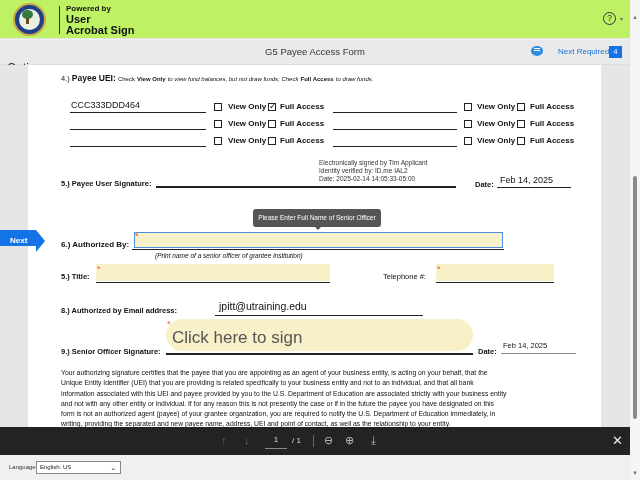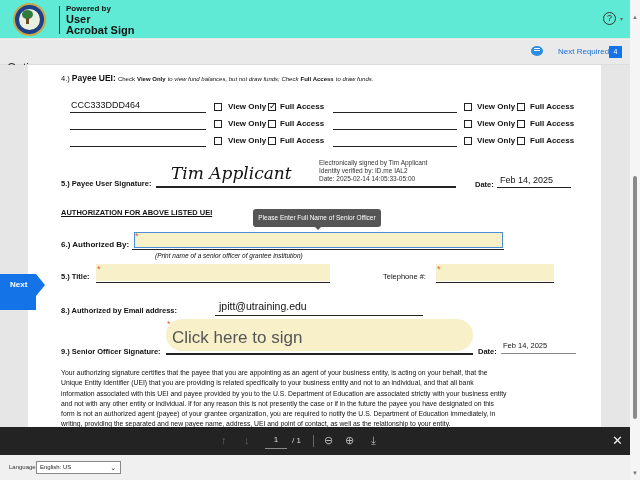--- a/index.html
+++ b/index.html
@@ -1,17 +1,17 @@
 <!DOCTYPE html>
 <html><head>
 <meta charset="utf-8">
 <style>
   * { box-sizing: border-box; margin: 0; padding: 0; }
   html, body { width: 640px; height: 480px; overflow: hidden; background: #f0f0f0; font-family: "Liberation Sans", sans-serif; }
-  .topbar { position: absolute; left: 0; top: 0; width: 630px; height: 39px; background: #5eead4; border-bottom: 1px solid #e4e4e4; }
+  .topbar { position: absolute; left: 0; top: 0; width: 630px; height: 39px; background: #bef264; border-bottom: 1px solid #e4e4e4; }
   .logo { position: absolute; left: 13px; top: 3px; width: 33px; height: 33px; border-radius: 50%; background: #1f3f86; border: 2px solid #c9a84a; }
   .logo .inner { position: absolute; left: 4px; top: 4px; width: 21px; height: 21px; border-radius: 50%; background: #e9f0df; }
   .logo .tree { position: absolute; left: 7px; top: 5px; width: 11px; height: 9px; border-radius: 50%; background: #2f7a3c; }
   .logo .trunk { position: absolute; left: 11px; top: 13px; width: 3px; height: 6px; background: #6b4a2a; }
   .vsep { position: absolute; left: 59px; top: 6px; width: 1px; height: 28px; background: #333; }
   .powered { position: absolute; left: 66px; top: 4px; font-size: 8px; font-weight: bold; color: #111; }
   .brand1 { position: absolute; left: 66px; top: 13px; font-size: 11px; font-weight: bold; color: #111; }
   .brand2 { position: absolute; left: 66px; top: 24px; font-size: 11px; font-weight: bold; color: #111; }
   .help { position: absolute; left: 603px; top: 12px; width: 13px; height: 13px; border: 1px solid #333; border-radius: 50%; font-size: 9px; text-align: center; line-height: 11px; color: #333; }
   .help-caret { position: absolute; left: 620px; top: 15px; font-size: 6px; color: #666; }
@@ -30,21 +30,21 @@
   .scroll-up { position: absolute; left: 632px; top: 14px; font-size: 6px; color: #777; }
   .scroll-down { position: absolute; left: 632px; top: 470px; font-size: 6px; color: #777; }
   .t { position: absolute; color: #111; white-space: nowrap; }
   .line { position: absolute; height: 1px; background: #222; }
   .cb { position: absolute; width: 8px; height: 8px; border: 1px solid #222; background: #fff; }
   .cb.checked:after { content: "✓"; position: absolute; left: 0; top: -3px; font-size: 9px; color: #111; }
   .field { position: absolute; background: #f8f0c8; }
   .star { position: absolute; color: #f05a24; font-size: 9px; line-height: 9px; }
   .tooltip { position: absolute; left: 253px; top: 209px; width: 128px; height: 18px; background: #555; color: #fff; font-size: 6.5px; text-align: center; line-height: 18px; border-radius: 3px; }
   .tooltip:after { content: ""; position: absolute; left: 62px; top: 18px; border: 3px solid transparent; border-top-color: #555; }
-  .next-tab { position: absolute; left: 0; top: 230px; width: 36px; height: 36px; background: #1473e6; color: #fff; font-size: 8px; font-weight: bold; line-height: 22px; padding-left: 10px; margin-top: 44px; }
+  .next-tab { position: absolute; left: 0; top: 230px; width: 36px; height: 16px; background: #1473e6; color: #fff; font-size: 8px; font-weight: bold; line-height: 22px; padding-left: 10px; }
   .next-tab:after { content: ""; position: absolute; left: 36px; top: 0; border-top: 11px solid transparent; border-bottom: 11px solid transparent; border-left: 9px solid #1473e6; }
   .toolbar { position: absolute; left: 0; top: 427px; width: 630px; height: 28px; background: #232323; }
   .tb-icon { position: absolute; color: #bbb; font-size: 11px; top: 7px; }
   .tb-dim { color: #666; }
   .page-input { position: absolute; left: 265px; top: 8px; width: 22px; height: 14px; color: #ddd; font-size: 8px; text-align: center; border-bottom: 1px solid #888; }
   .page-total { position: absolute; left: 292px; top: 9px; color: #ddd; font-size: 8px; }
   .tb-sep { position: absolute; left: 313px; top: 8px; width: 1px; height: 12px; background: #666; }
   .close-x { position: absolute; left: 612px; top: 6px; color: #eee; font-size: 13px; }
   .footer { position: absolute; left: 0; top: 455px; width: 630px; height: 25px; background: #f0f0f0; }
   .lang-label { position: absolute; left: 9px; top: 9px; font-size: 6px; color: #333; }
@@ -63,20 +63,21 @@
   <div class="vsep"></div>
   <div class="powered">Powered by</div>
   <div class="brand1">User</div>
   <div class="brand2">Acrobat Sign</div>
   <div class="help">?</div>
   <div class="help-caret">▾</div>
 </div>
 
 <div class="subbar">
   <div class="options">Options ⌄</div>
+  <div class="doc-title">G5 Payee Access Form</div>
   <div class="chat-icon"></div>
   <div class="next-req">Next Required</div>
   <div class="next-count">4</div>
 </div>
 
 <div class="left-gutter"></div>
 <div class="right-gutter"></div>
 
 <div class="page">
 
@@ -118,30 +119,28 @@
   <div class="t" style="left:200px;top:71px;font-size:8px;font-weight:bold;">View Only</div>
   <div class="cb" style="left:240px;top:72px;"></div>
   <div class="t" style="left:252px;top:71px;font-size:8px;font-weight:bold;">Full Access</div>
   <div class="line" style="left:305px;top:81px;width:124px;"></div>
   <div class="cb" style="left:436px;top:72px;"></div>
   <div class="t" style="left:449px;top:71px;font-size:8px;font-weight:bold;">View Only</div>
   <div class="cb" style="left:489px;top:72px;"></div>
   <div class="t" style="left:502px;top:71px;font-size:8px;font-weight:bold;">Full Access</div>
 
   <div class="t" style="left:33px;top:114px;font-size:7.5px;font-weight:bold;">5.)  Payee User Signature:</div>
-  <div class="t" style="left:143px;top:98px;font-size:17px;font-family:'DejaVu Serif',serif;font-style:italic;">Tim Applicant</div>
   <div class="line" style="left:128px;top:121px;width:300px;height:2px;"></div>
   <div class="t" style="left:291px;top:94px;font-size:6.5px;color:#333;">Electronically signed by Tim Applicant</div>
   <div class="t" style="left:291px;top:102px;font-size:6.5px;color:#333;">Identity verified by: ID.me IAL2</div>
   <div class="t" style="left:291px;top:110px;font-size:6.5px;color:#333;">Date: 2025-02-14 14:05:33-05:00</div>
   <div class="t" style="left:447px;top:115px;font-size:7.5px;font-weight:bold;">Date:</div>
   <div class="t" style="left:472px;top:110px;font-size:9px;">Feb 14, 2025</div>
   <div class="line" style="left:469px;top:122px;width:74px;"></div>
 
-  <div class="t" style="left:33px;top:143px;font-size:7.5px;font-weight:bold;text-decoration:underline;">AUTHORIZATION FOR ABOVE LISTED UEI</div>
 
   <div class="t" style="left:33px;top:175px;font-size:8px;font-weight:bold;">6.)  Authorized By:</div>
   <div class="field" style="left:106px;top:167px;width:369px;height:16px;border:1px solid #4a90d9;"></div>
   <div class="star" style="left:107px;top:167px;">*</div>
   <div class="line" style="left:104px;top:184px;width:372px;"></div>
   <div class="t" style="left:127px;top:187px;font-size:6.5px;font-style:italic;">(Print name of a senior officer of grantee institution)</div>
 
   <div class="t" style="left:33px;top:207px;font-size:7.5px;font-weight:bold;">5.)  Title:</div>
   <div class="field" style="left:68px;top:199px;width:234px;height:17px;"></div>
   <div class="star" style="left:69px;top:200px;">*</div>

